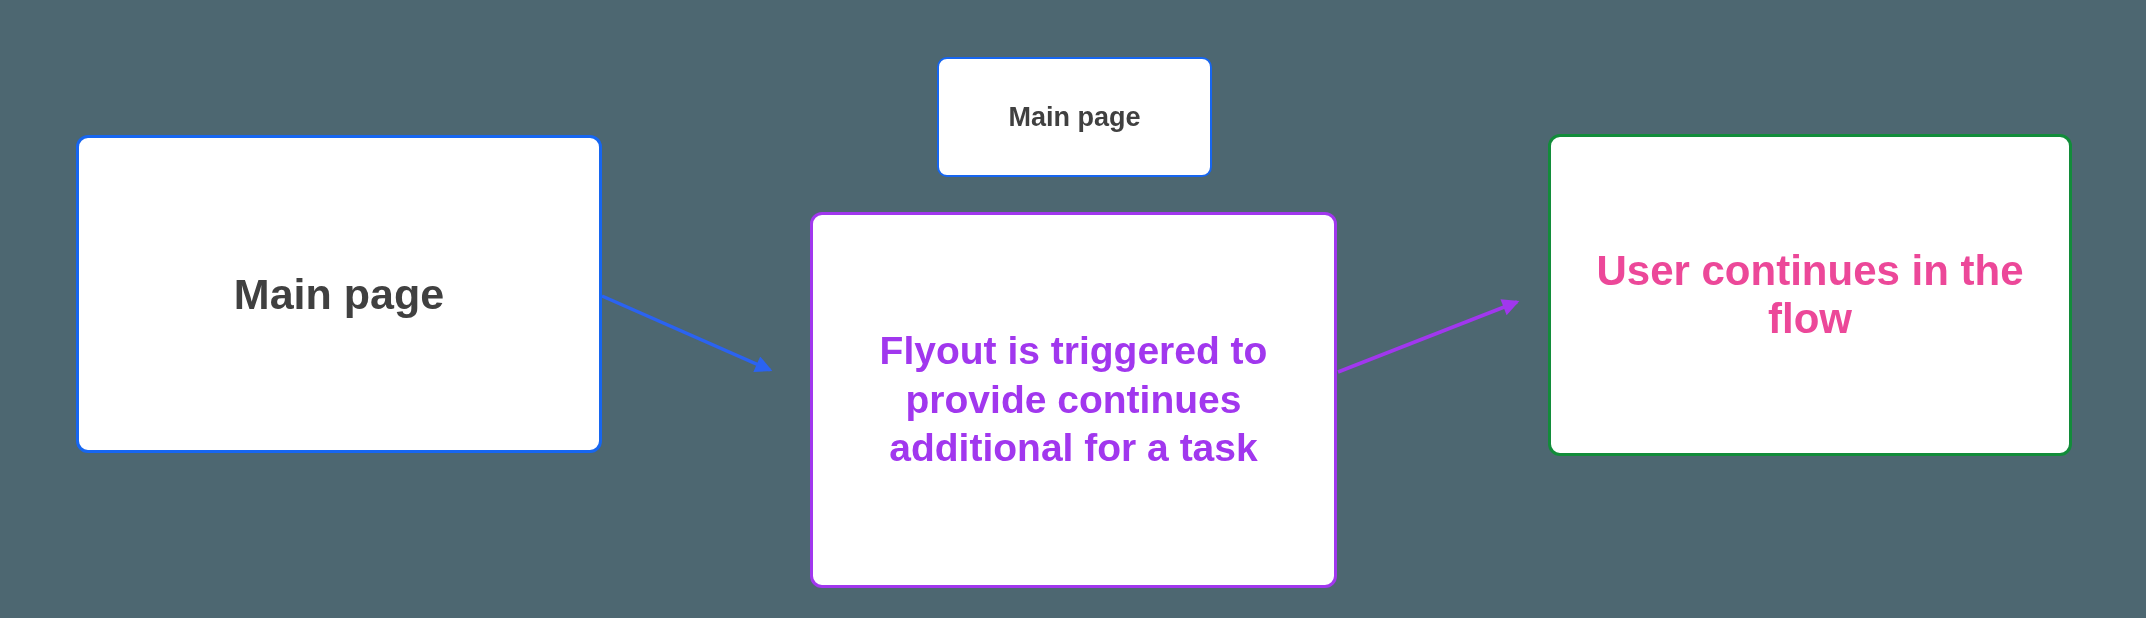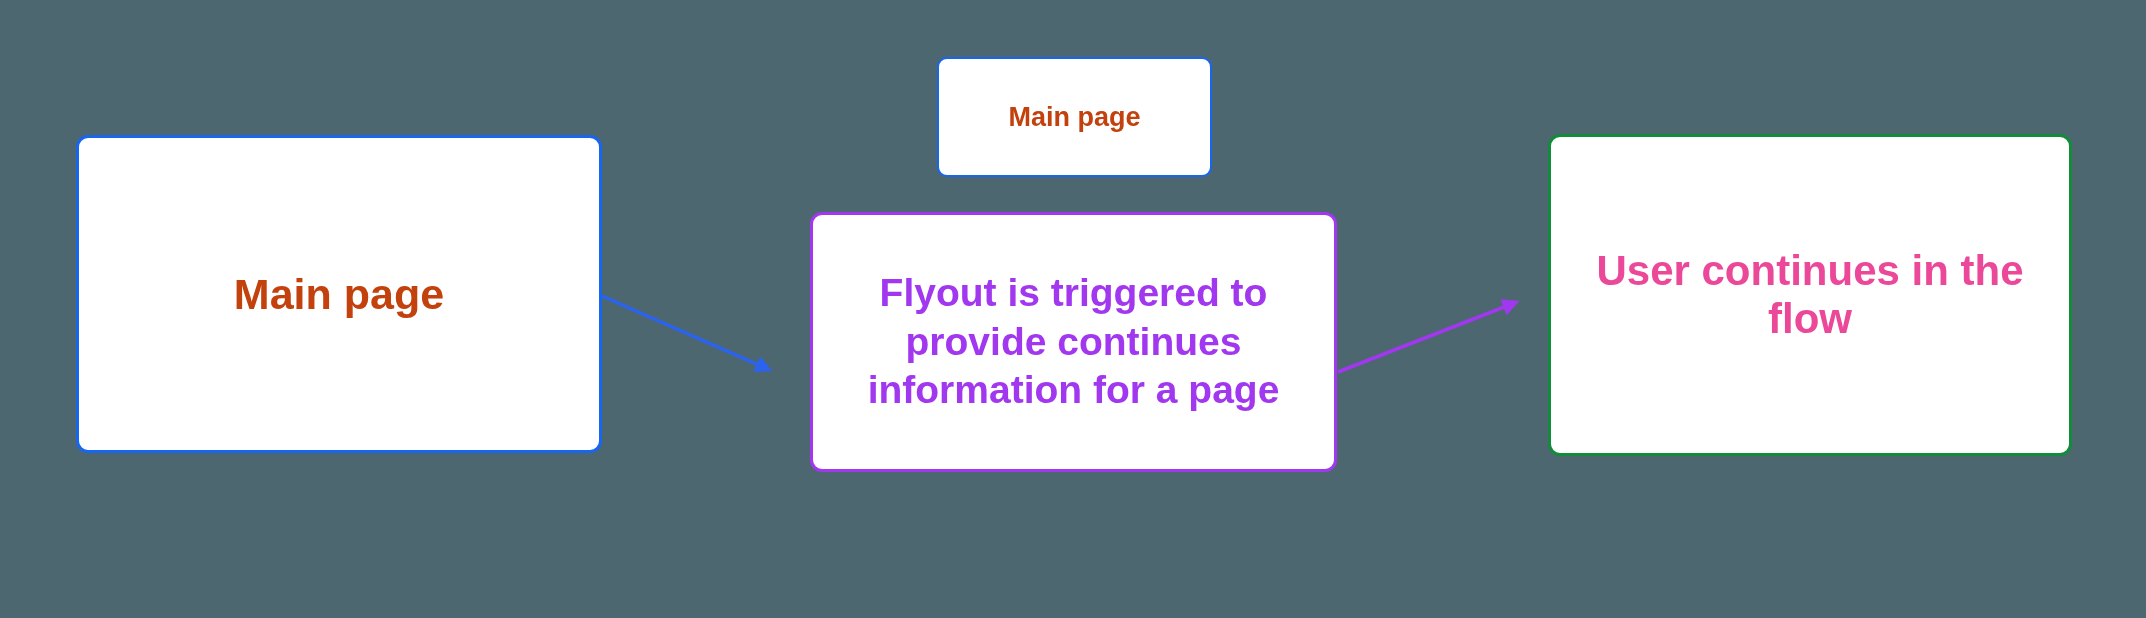--- a/index.html
+++ b/index.html
@@ -27,39 +27,39 @@
     position: absolute;
     background: #FFFFFF;
     border-radius: 12px;
     display: flex;
     align-items: center;
     justify-content: center;
     text-align: center;
     box-sizing: border-box;
     font-weight: 700;
   }
-  .node-blue   { border: 3px solid #1766F0; color: #c2410c; }
+  .node-blue   { border: 3px solid #1766F0; color: #404040; }
   .node-purple { border: 3px solid #A137EE; color: #A137EE; }
   .node-green  { border: 3px solid #128C3A; color: #ec4899; justify-content: center; }
 
   .node-main {
     left: 76px;  top: 135px;
     width: 526px; height: 318px;
     font-size: 43px;
   }
   .node-main-small {
     left: 937px; top: 57px;
     width: 275px; height: 120px;
     font-size: 27px;
     border-width: 2.5px;
     border-radius: 10px;
   }
   .node-flyout {
     left: 810px; top: 212px;
-    width: 527px; height: 260px;
+    width: 527px; height: 376px;
     font-size: 39px;
     line-height: 1.25;
   }
   .node-user {
     left: 1548px; top: 134px;
     width: 524px; height: 322px;
     font-size: 42px;
   }
   .node-label { display: inline-block; }
   .flyout-line { display: block; }
@@ -89,21 +89,21 @@
   </div>
 
   <div class="node node-blue node-main-small">
     <span class="node-label">Main page</span>
   </div>
 
   <div class="node node-purple node-flyout">
     <span class="node-label">
       <span class="flyout-line">Flyout is triggered to</span>
       <span class="flyout-line">provide continues</span>
-      <span class="flyout-line">information for a page</span>
+      <span class="flyout-line">additional for a task</span>
     </span>
   </div>
 
   <div class="node node-green node-user">
     <span class="node-label">User continues in the flow</span>
   </div>
 
 </div>
 
 </body></html>

